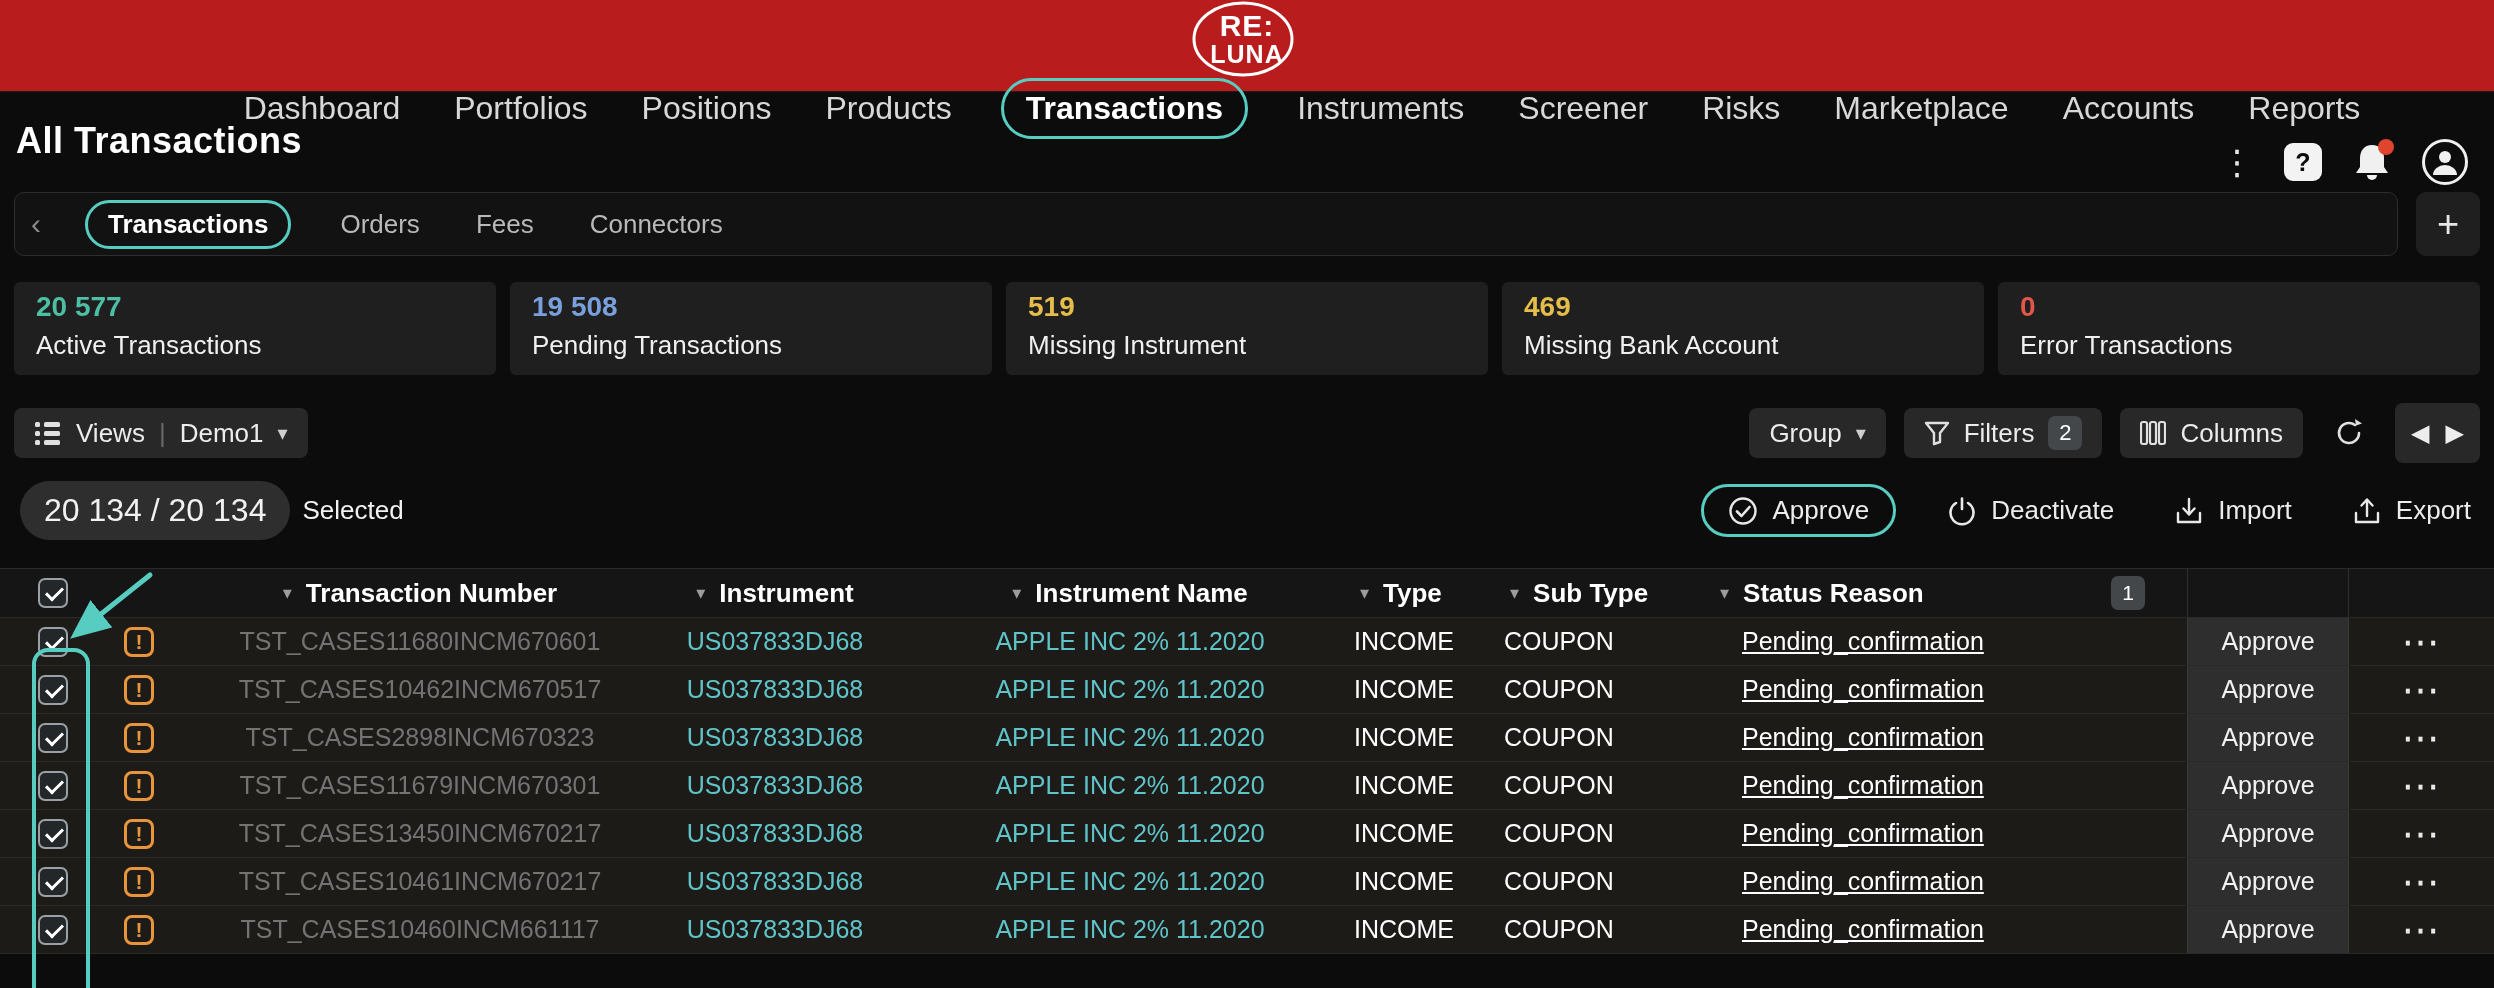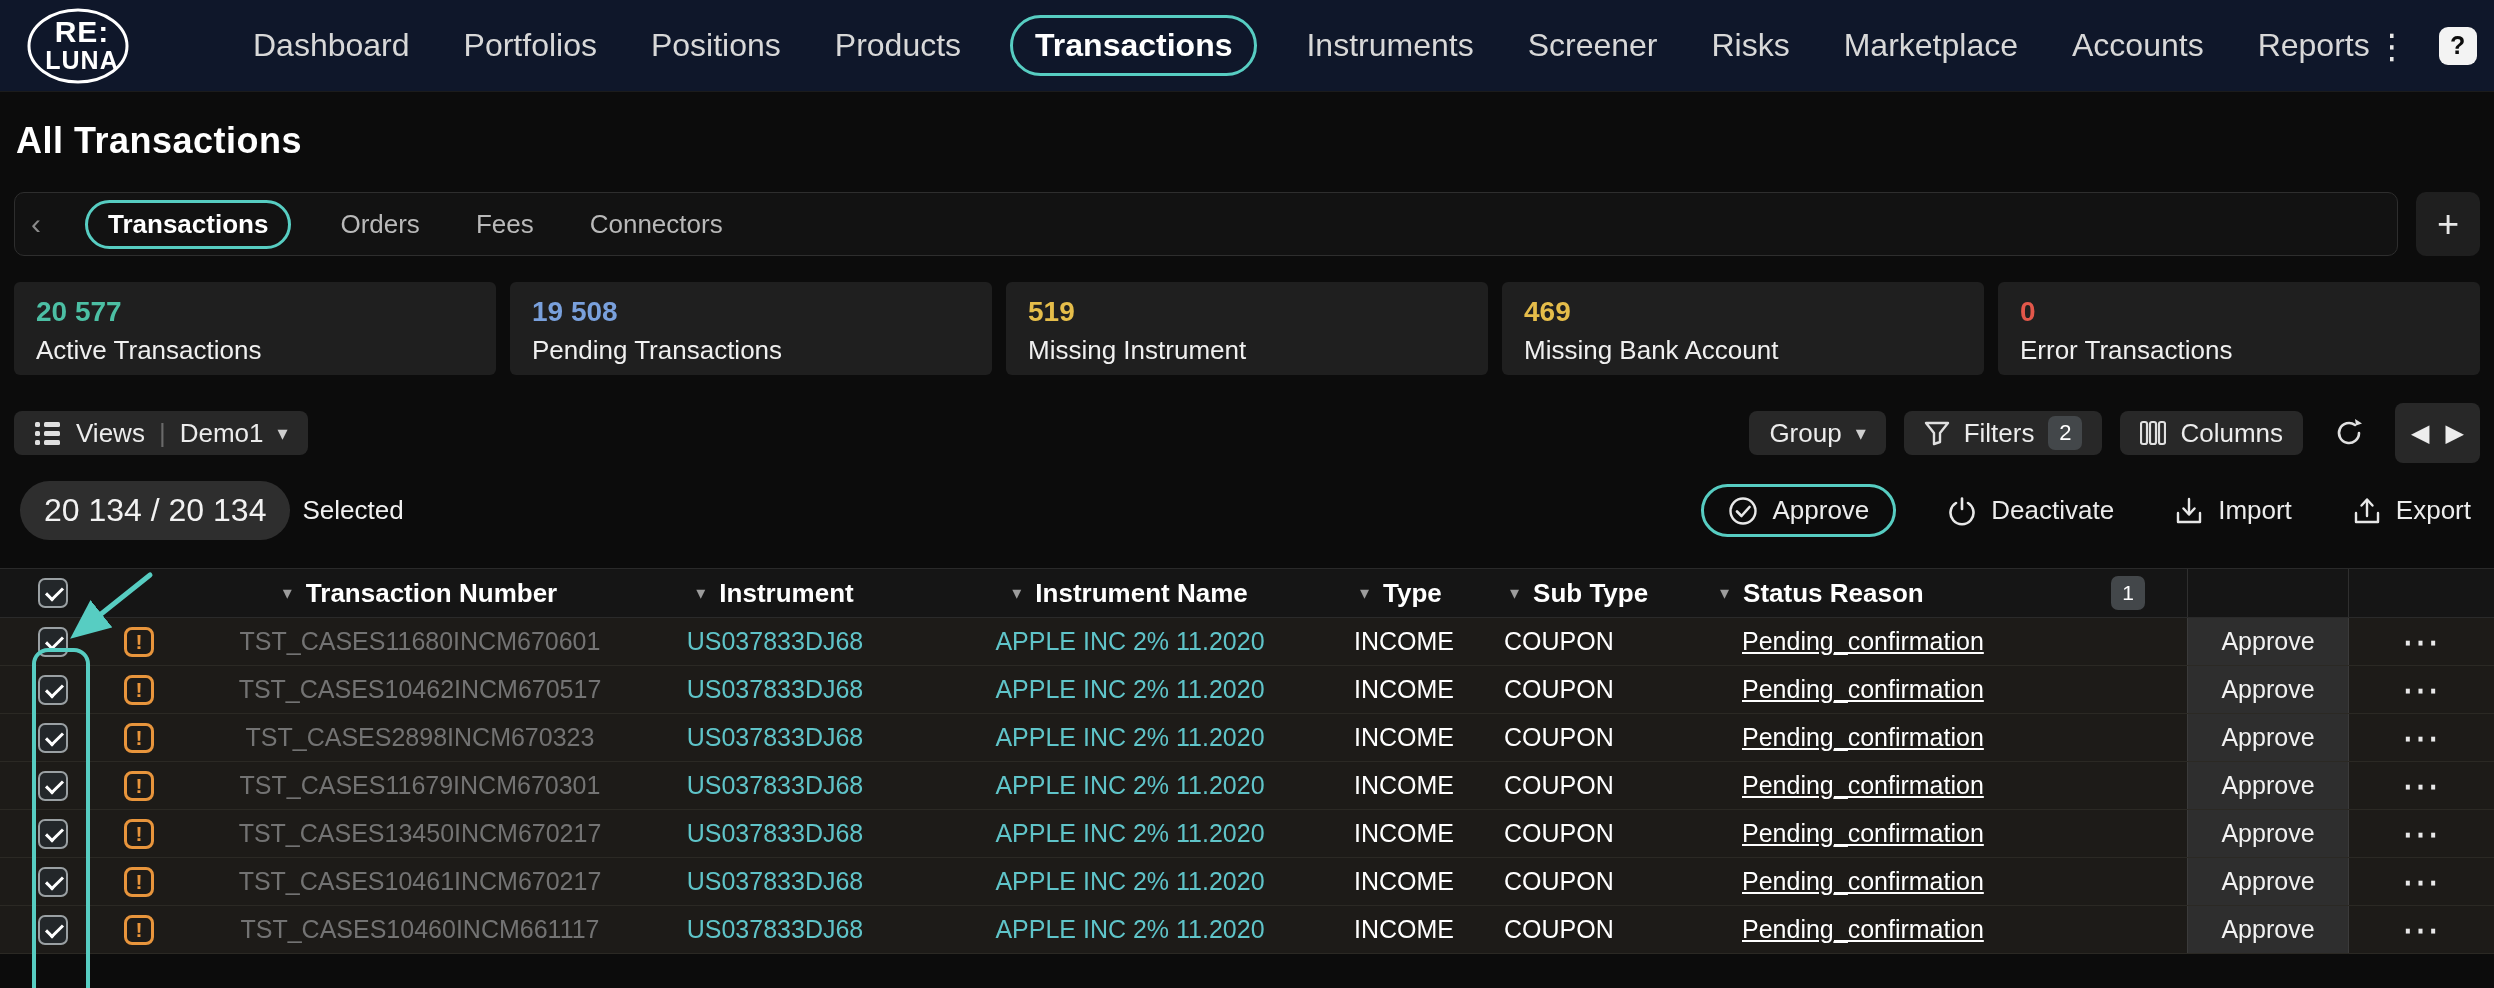--- a/index.html
+++ b/index.html
@@ -8,21 +8,21 @@
     background: #0c0c0c;
     color: #fff;
     font-family: "Liberation Sans", sans-serif;
     overflow: hidden;
     position: relative;
   }
 
   
   .topbar {
     height: 92px; display: flex; align-items: center;
-    padding: 0 26px; background: #0f172a; border-bottom: 1px solid #1c1c1c;
+    padding: 0 26px; background: #b91c1c; border-bottom: 1px solid #1c1c1c; flex-direction: column;
   }
   .logo { width: 112px; height: 78px; position: relative; flex: 0 0 auto; }
   .logo svg { position: absolute; inset: 0; }
   .logo .logo-text {
     position: absolute; inset: 0; display: flex; flex-direction: column;
     align-items: center; justify-content: center; line-height: 1.02;
     font-weight: 800; letter-spacing: 1px;
   }
   .logo .l1 { font-size: 30px; }
   .logo .l2 { font-size: 25px; }
@@ -72,29 +72,29 @@
   .add-tab {
     width: 64px; height: 64px; background: #1f1f1f; border-radius: 10px;
     display: flex; align-items: center; justify-content: center;
     font-size: 38px; color: #e6e6e6; cursor: pointer; font-weight: 400;
   }
 
   
   .stats { display: flex; gap: 14px; margin: 26px 14px 0 14px; }
   .stat-card {
     flex: 1; height: 93px; background: #1f1f1f; border-radius: 6px;
-    padding: 14px 22px; display: flex; flex-direction: column; justify-content: flex-start;
+    padding: 14px 22px; display: flex; flex-direction: column; justify-content: flex-end;
   }
   .stat-value { font-size: 28px; font-weight: 700; }
   .stat-label { font-size: 26px; color: #f0f0f0; margin-top: 7px; }
 
   
   .toolbar { display: flex; align-items: center; margin: 28px 14px 0 14px; }
   .tbtn {
-    height: 44px; background: #282828; border-radius: 8px; display: flex;
+    height: 50px; background: #282828; border-radius: 8px; display: flex;
     align-items: center; gap: 14px; padding: 0 20px; font-size: 26px;
     color: #ececec; cursor: pointer; white-space: nowrap;
   }
   .tbtn .divider { color: #6a6a6a; }
   .caret { font-size: 20px; color: #cfcfcf; }
   .toolbar-right { margin-left: auto; display: flex; align-items: center; gap: 18px; }
   .badge {
     min-width: 34px; height: 34px; background: #43474a; border-radius: 7px;
     display: flex; align-items: center; justify-content: center;
     font-size: 22px; color: #fff; padding: 0 6px;

